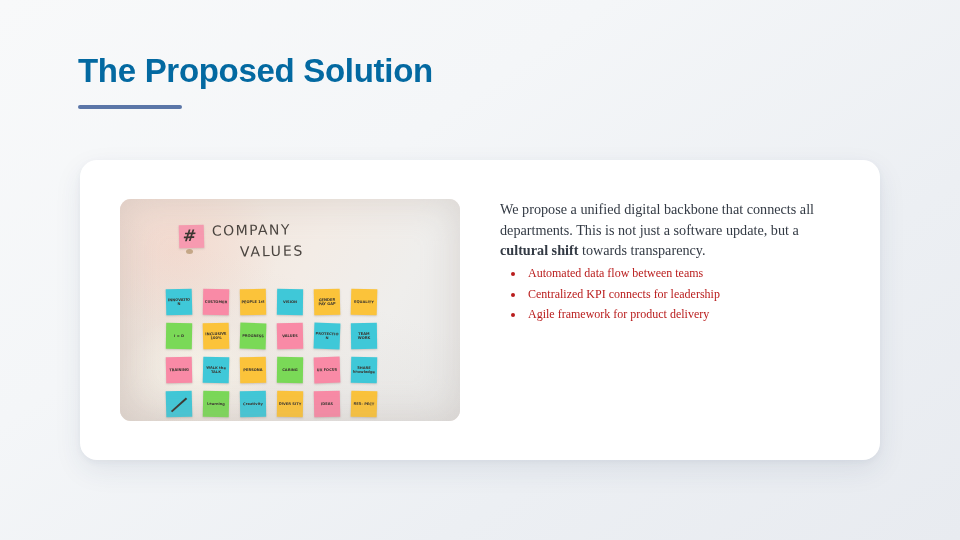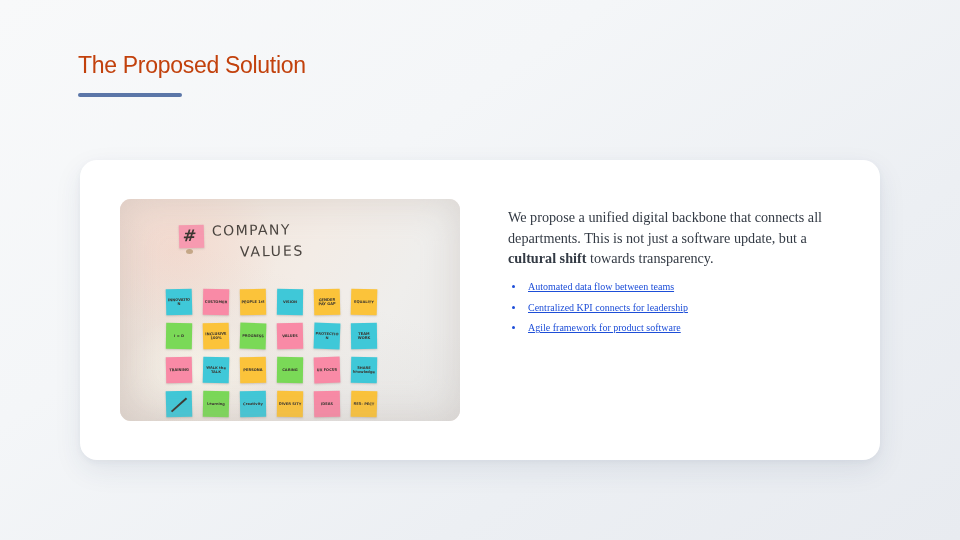--- a/index.html
+++ b/index.html
@@ -7,22 +7,22 @@
     width:960px;height:540px;overflow:hidden;
     font-family:"Liberation Sans", sans-serif;
     background:linear-gradient(145deg,#f8f9fa 0%,#f4f6f8 35%,#eceff3 70%,#e8ebf0 100%);
     position:relative;
   }
   .slide{position:absolute;inset:0;}
 
   
   .title-wrap{position:absolute;left:78px;top:52px;}
   .slide-title{
-    font-size:23px;font-weight:normal;letter-spacing:-0.3px;
-    color:#c2410c;margin:0;line-height:1.18;
+    font-size:33px;font-weight:bold;letter-spacing:-0.3px;
+    color:#0369a1;margin:0;line-height:1.18;
     font-family:"Liberation Sans", sans-serif;
   }
   .title-rule{
     margin-top:14px;width:104px;height:4px;border-radius:2px;
     background:#5b76a8;
   }
 
   
   .card{
     position:absolute;left:80px;top:160px;width:800px;height:300px;
@@ -81,26 +81,26 @@
   .diag:after{content:"";position:absolute;left:0;top:50%;width:100%;height:2px;
     background:#3a352f;transform:rotate(-40deg);transform-origin:center;}
 
   
   .content{position:absolute;left:420px;top:39px;width:345px;}
   .content h2{
     margin:0 0 17px 0;font-size:20.5px;font-weight:bold;color:#2d3748;
     letter-spacing:-0.1px;font-family:"Liberation Sans", sans-serif;
   }
   .para{
-    margin:8px;font-family:"Liberation Serif", serif;
+    margin:0;font-family:"Liberation Serif", serif;
     font-size:14.2px;line-height:20.6px;color:#333a44;
   }
   .para b{font-weight:bold;}
   .blist{margin:2px 0 0 0;padding-left:25px;
-    font-family:"Liberation Serif", serif;font-size:10px;line-height:20.8px;color:#1d4ed8;text-decoration:underline;}
+    font-family:"Liberation Serif", serif;font-size:12px;line-height:20.8px;color:#b91c1c;}
   .blist li{margin:0;padding-left:3px;}
 </style>
 </head>
 <body>
 
 <div class="slide">
 
   <div class="title-wrap">
     <h1 class="slide-title">The Proposed Solution</h1>
     <div class="title-rule"></div>
@@ -160,18 +160,18 @@
       <div class="wb-vig"></div>
     </div>
 
     <div class="content">
       <p class="para">
         <span>We propose a unified digital backbone that connects all departments. This is not just a software update, but a </span><b>cultural shift</b><span> towards transparency.</span>
       </p>
       <ul class="blist" id="bullet-list">
           <li>Automated data flow between teams</li>
           <li>Centralized KPI connects for leadership</li>
-          <li>Agile framework for product software</li>
+          <li>Agile framework for product delivery</li>
         </ul>
     </div>
 
   </div>
 </div>
 
 </body></html>

